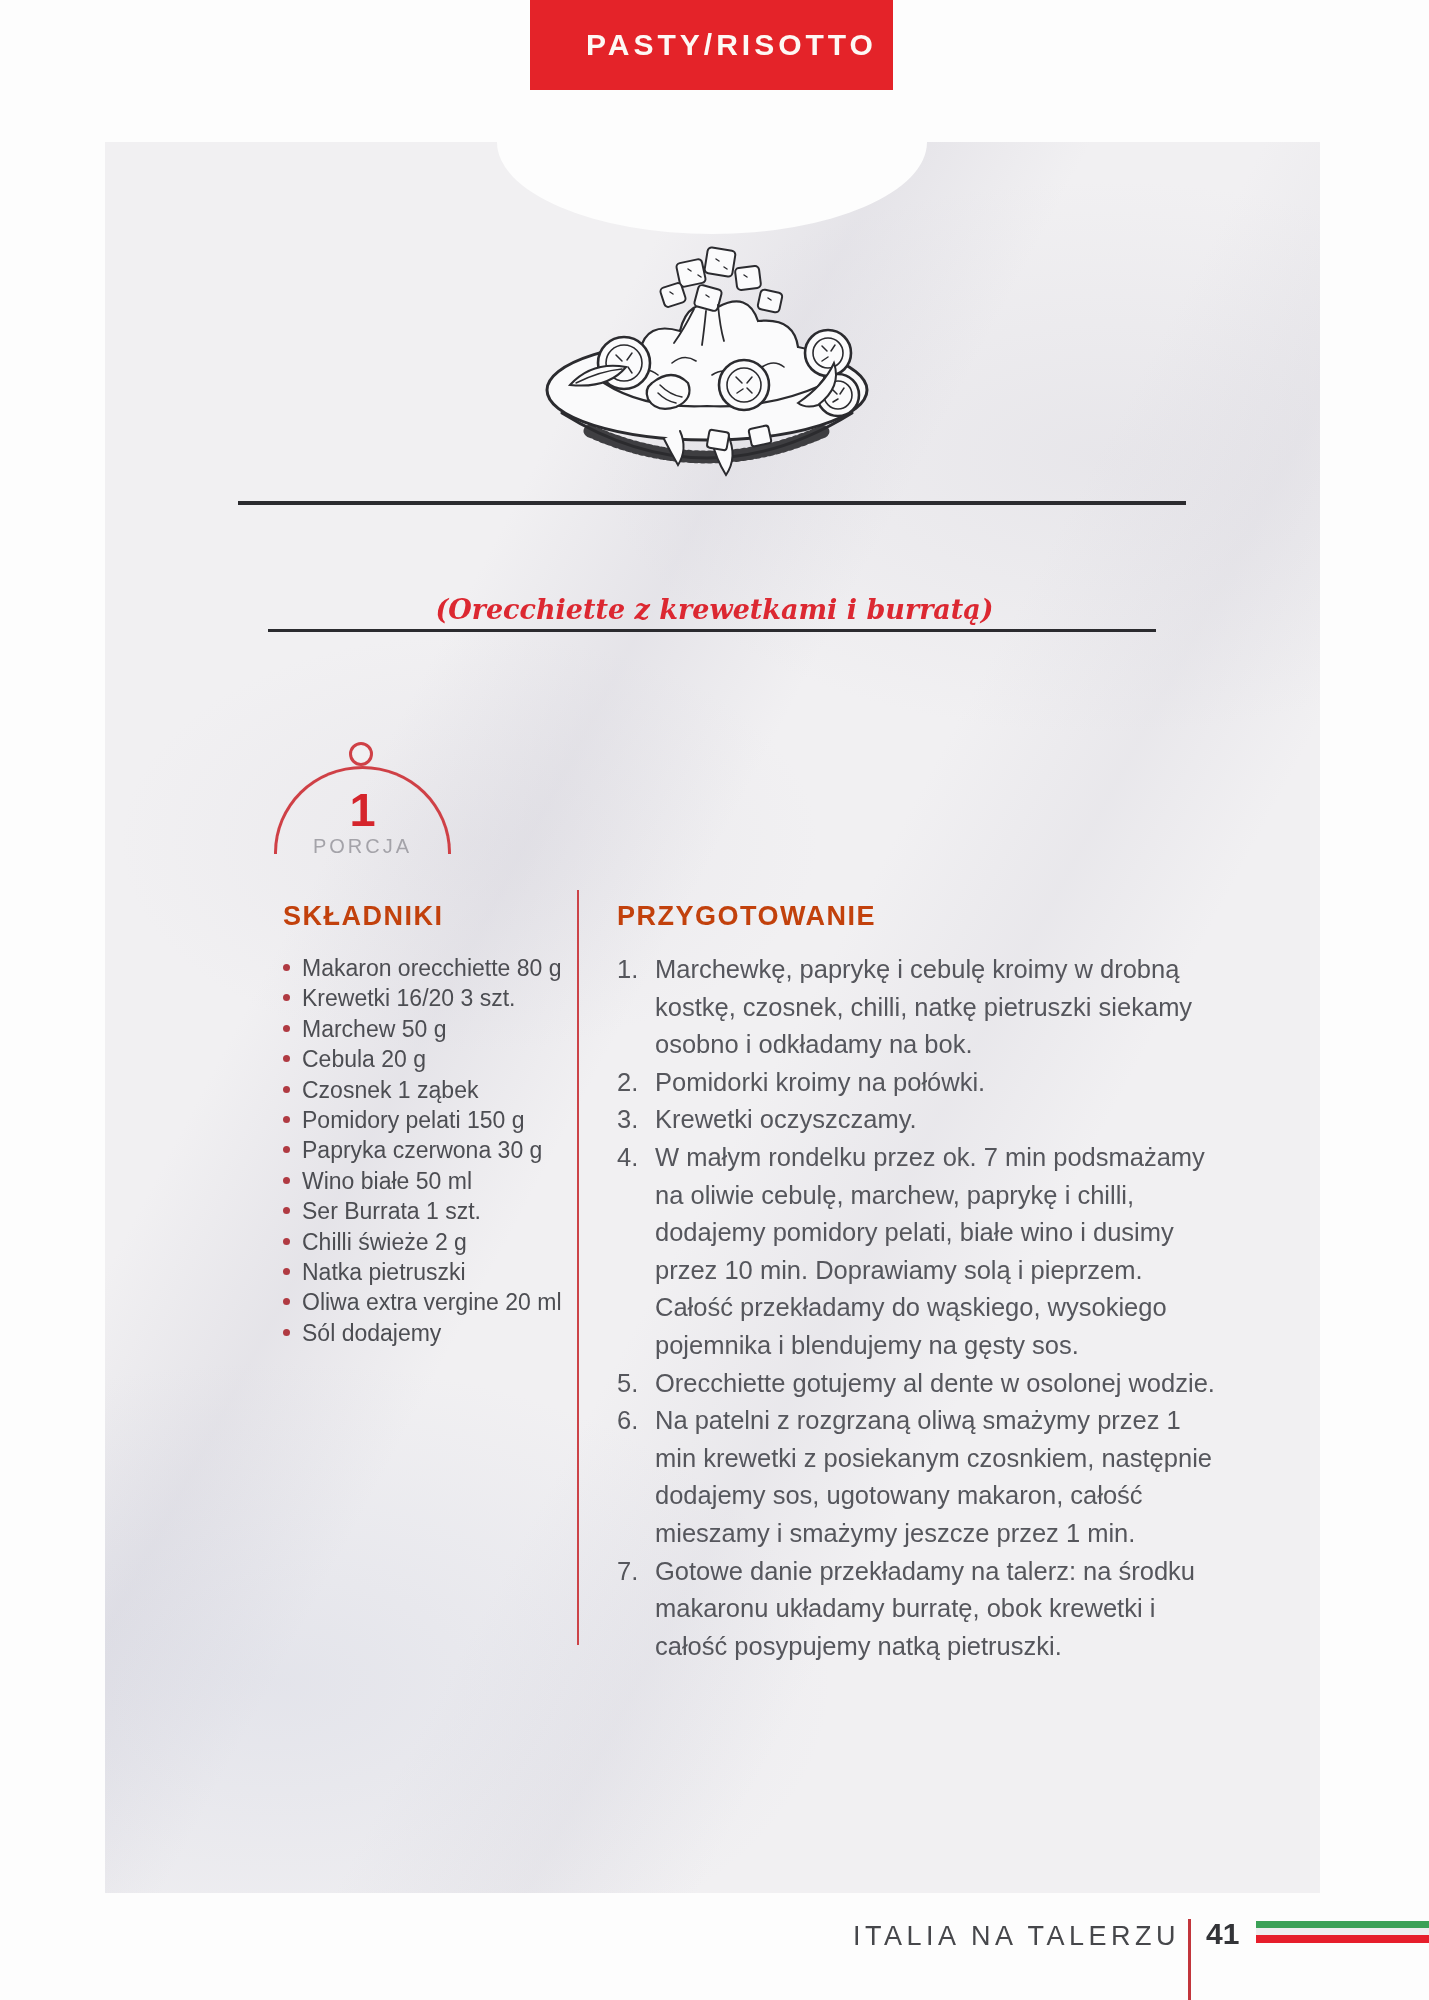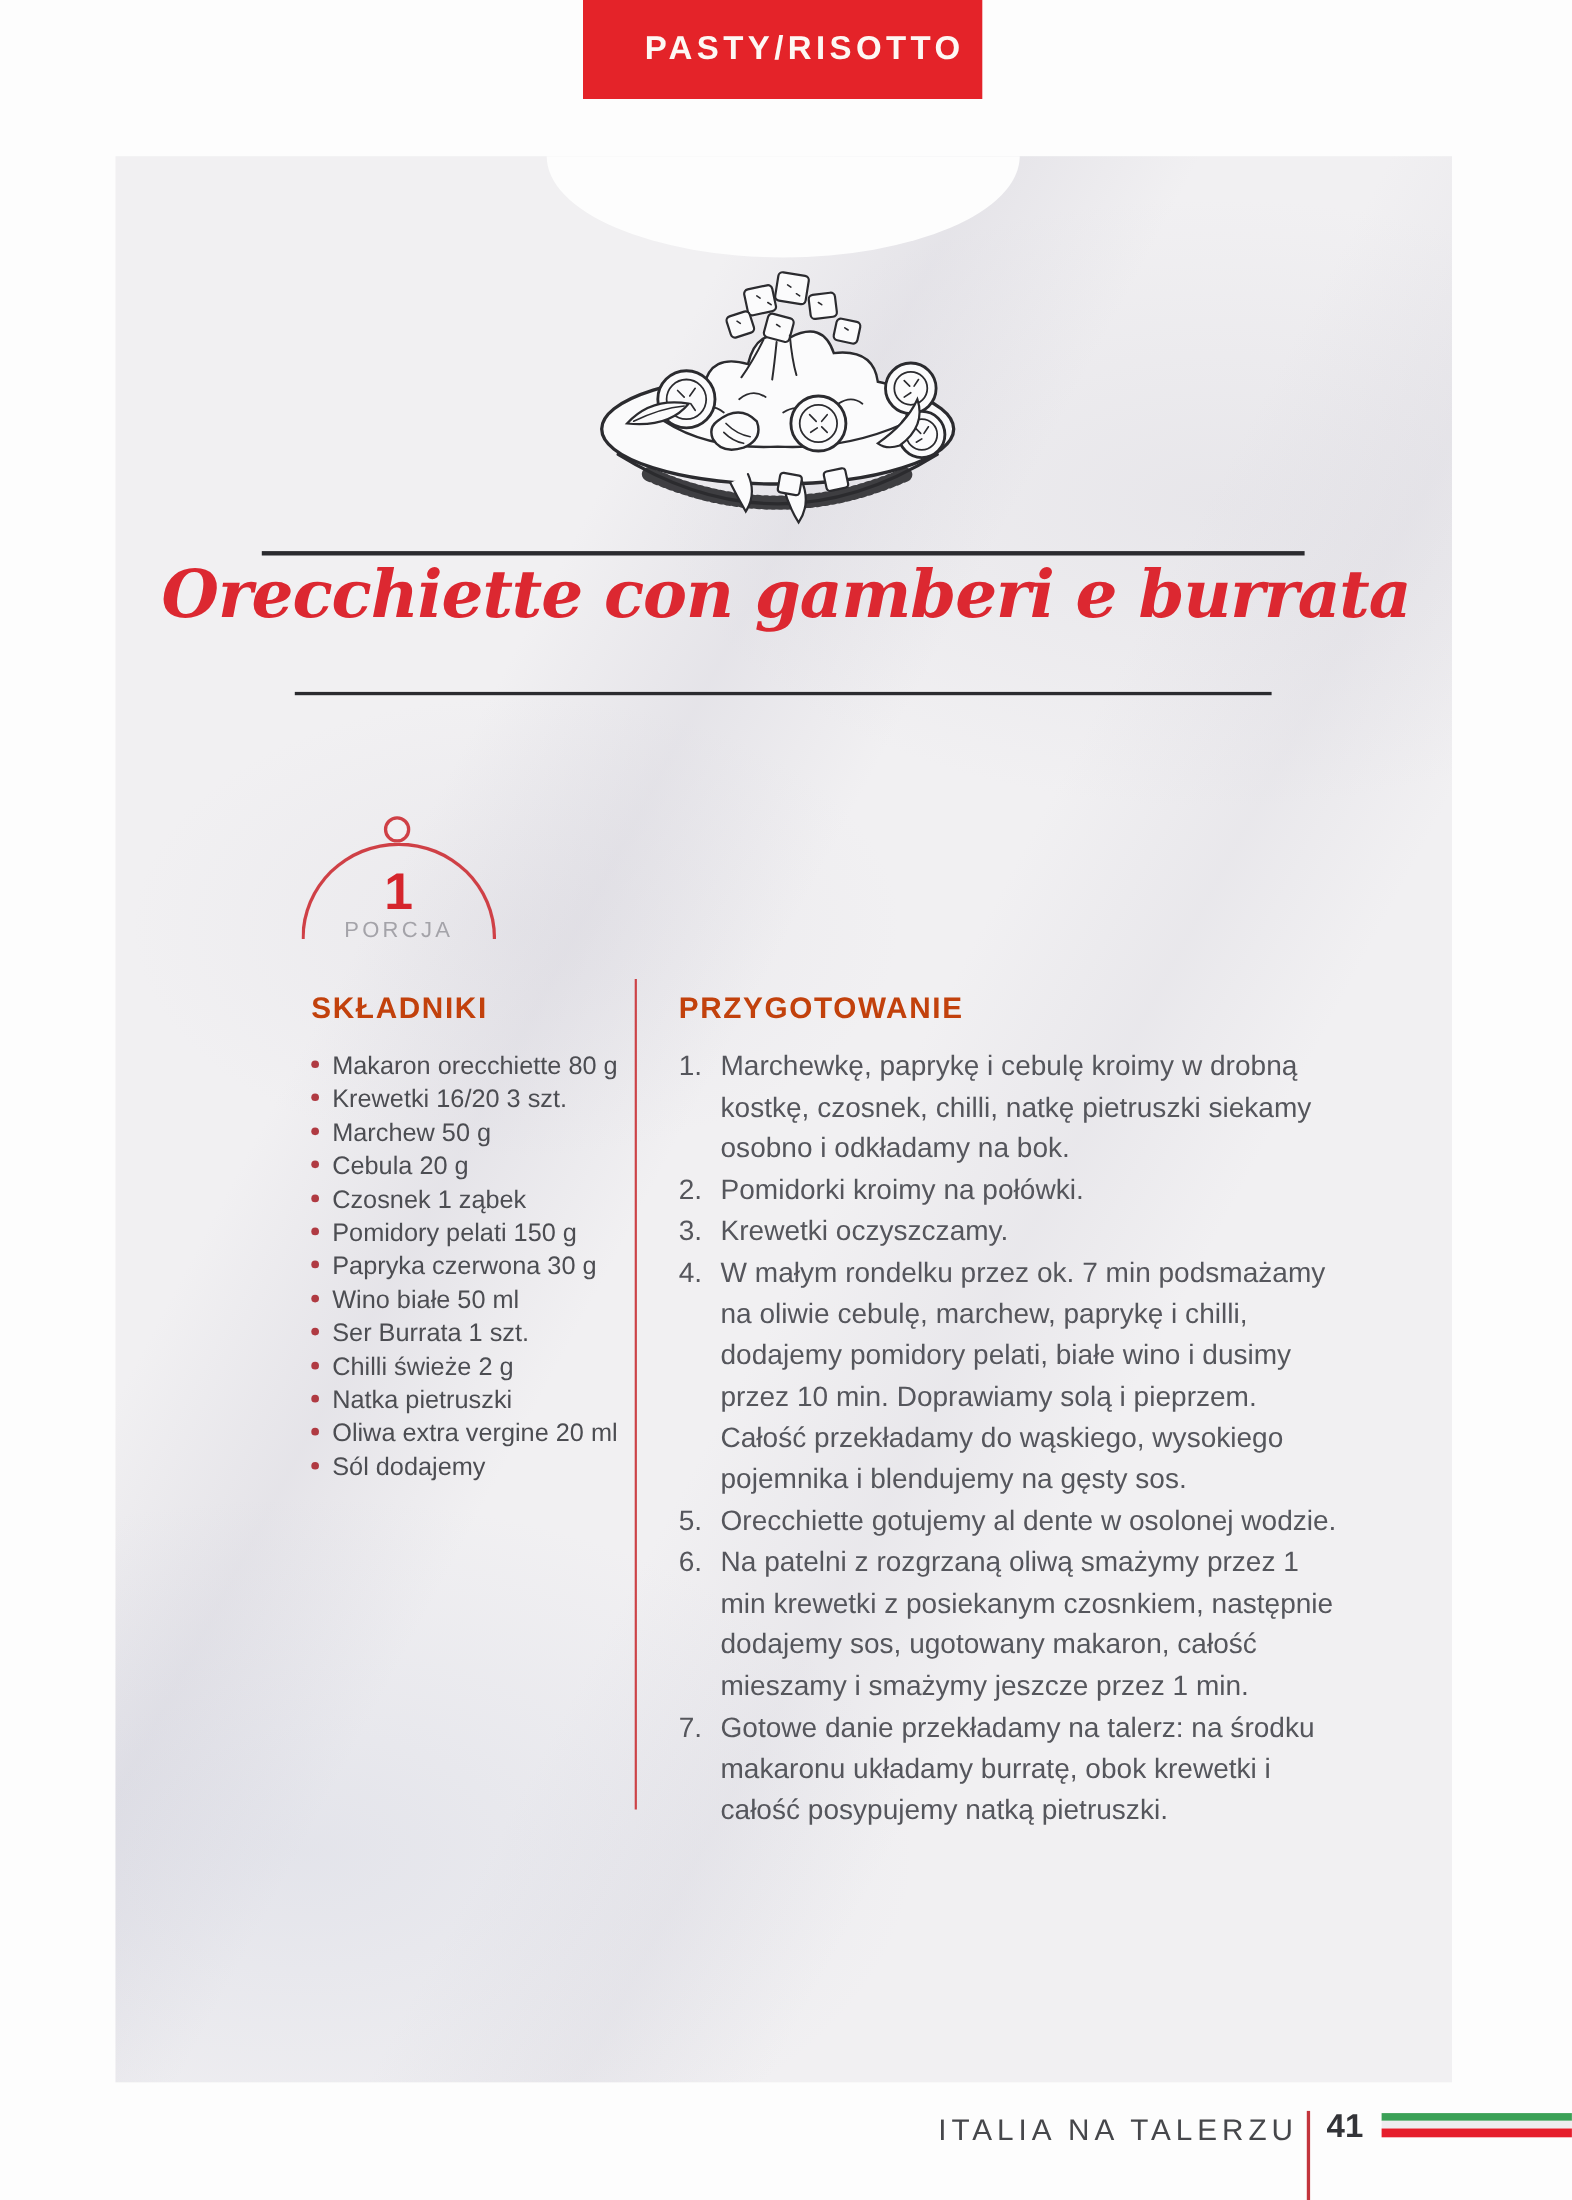--- a/index.html
+++ b/index.html
@@ -156,21 +156,21 @@
       <path d="M64,148 Q88,136 110,134" stroke-width="1.4"></path>
       <path d="M286,168 Q312,150 322,128 Q330,152 306,170 Q294,174 286,168 Z" fill="#fbfbfc" stroke-width="2"></path>
       <path d="M168,196 Q176,214 166,230 Q158,216 152,204" fill="#fbfbfc" stroke-width="2"></path>
       <path d="M216,200 Q226,222 214,240 Q204,224 200,206" fill="#fbfbfc" stroke-width="2"></path>
       <rect x="196" y="196" width="20" height="18" rx="3" fill="#fbfbfc" stroke-width="2" transform="rotate(10 206 205)"></rect>
       <rect x="238" y="192" width="20" height="18" rx="3" fill="#fbfbfc" stroke-width="2" transform="rotate(-12 248 201)"></rect>
     </g>
   </svg>
 
   <div class="rule rule1"></div>
-  <div class="title">Orecchiette con gamberi e burrata</div>
+  <div class="subtitle">(Orecchiette z krewetkami i burratą)</div>
   <div class="rule rule2"></div>
 
 
   <div class="cloche">
     <div class="knob"></div>
     <div class="dome"></div>
     <div class="count">1</div>
     <div class="plabel">PORCJA</div>
   </div>
 

